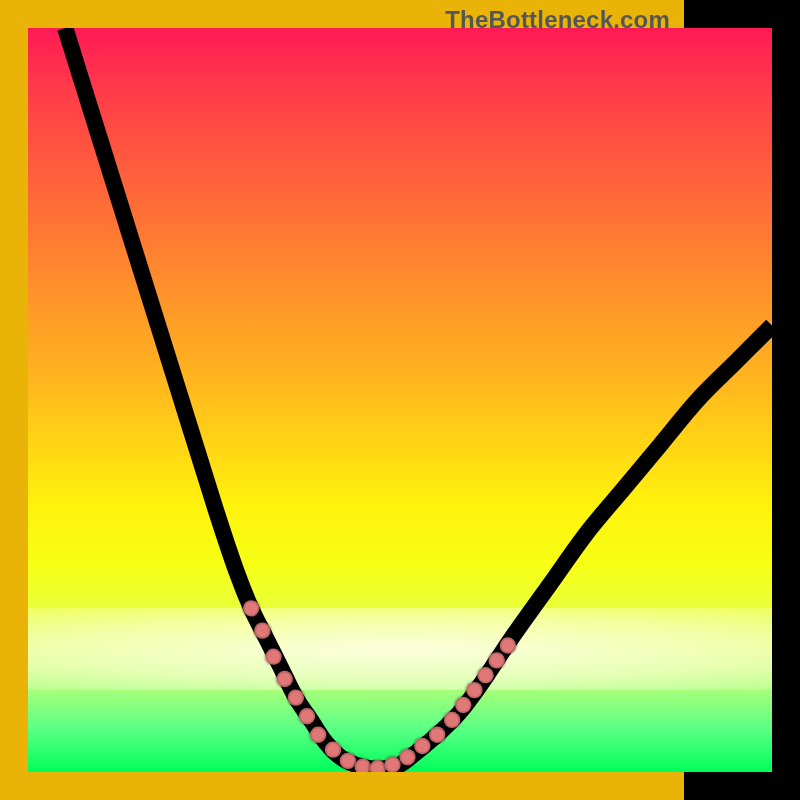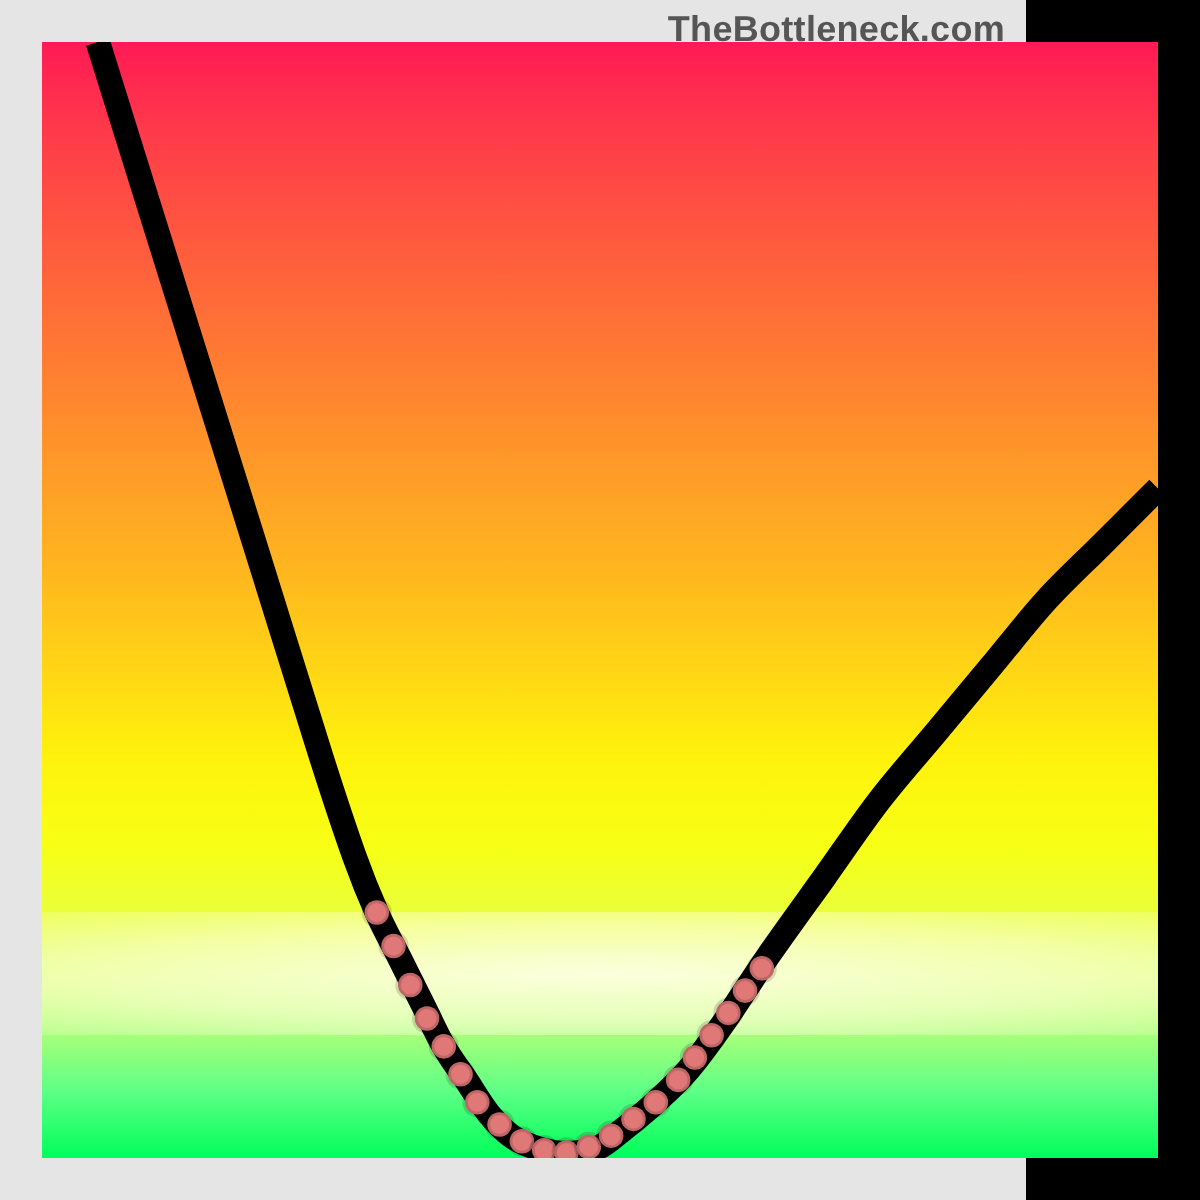--- a/index.html
+++ b/index.html
@@ -8,21 +8,21 @@
     width: 800px;
     height: 800px;
     overflow: hidden;
     background: #000;
     font-family: Arial, Helvetica, sans-serif;
   }
   .frame {
     position: relative;
     width: 684px;
     height: 800px;
-    background: #e5e5e5;
+    background: #eab308;
   }
   .watermark {
     position: absolute;
     top: 6px;
     right: 14px;
     color: #555;
     font-size: 24px;
     font-weight: 600;
     letter-spacing: 0.2px;
     z-index: 10;

